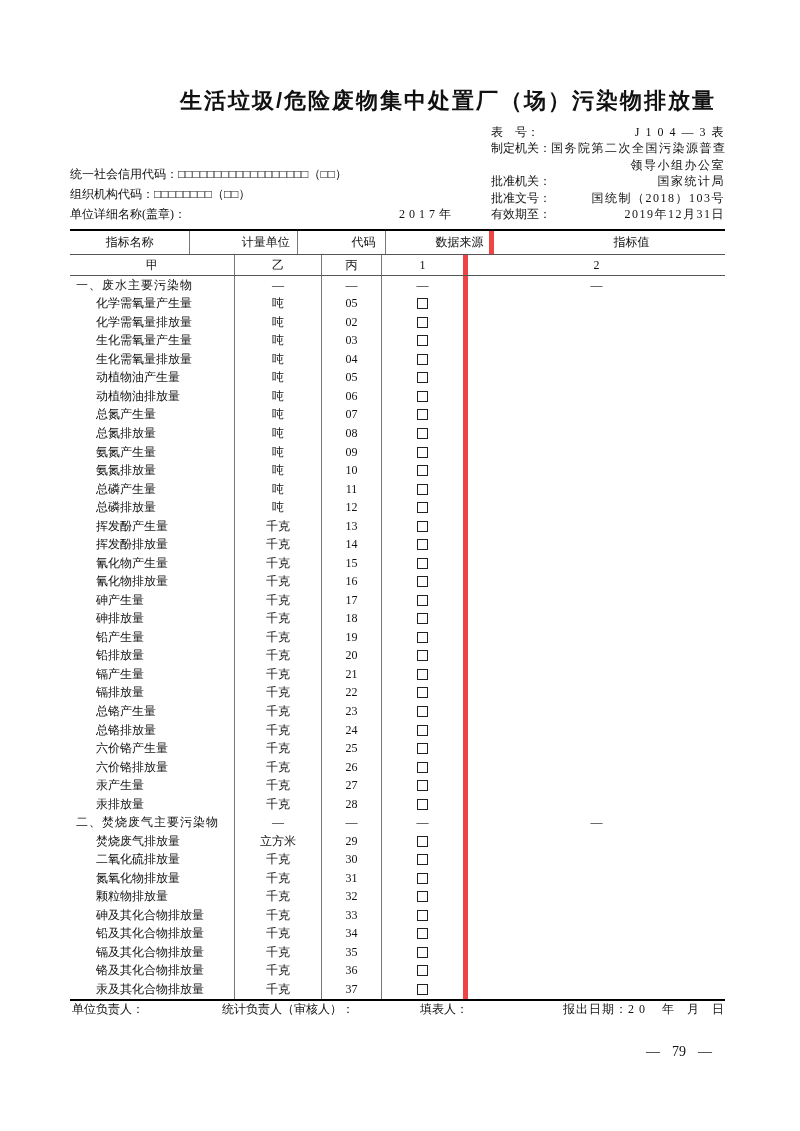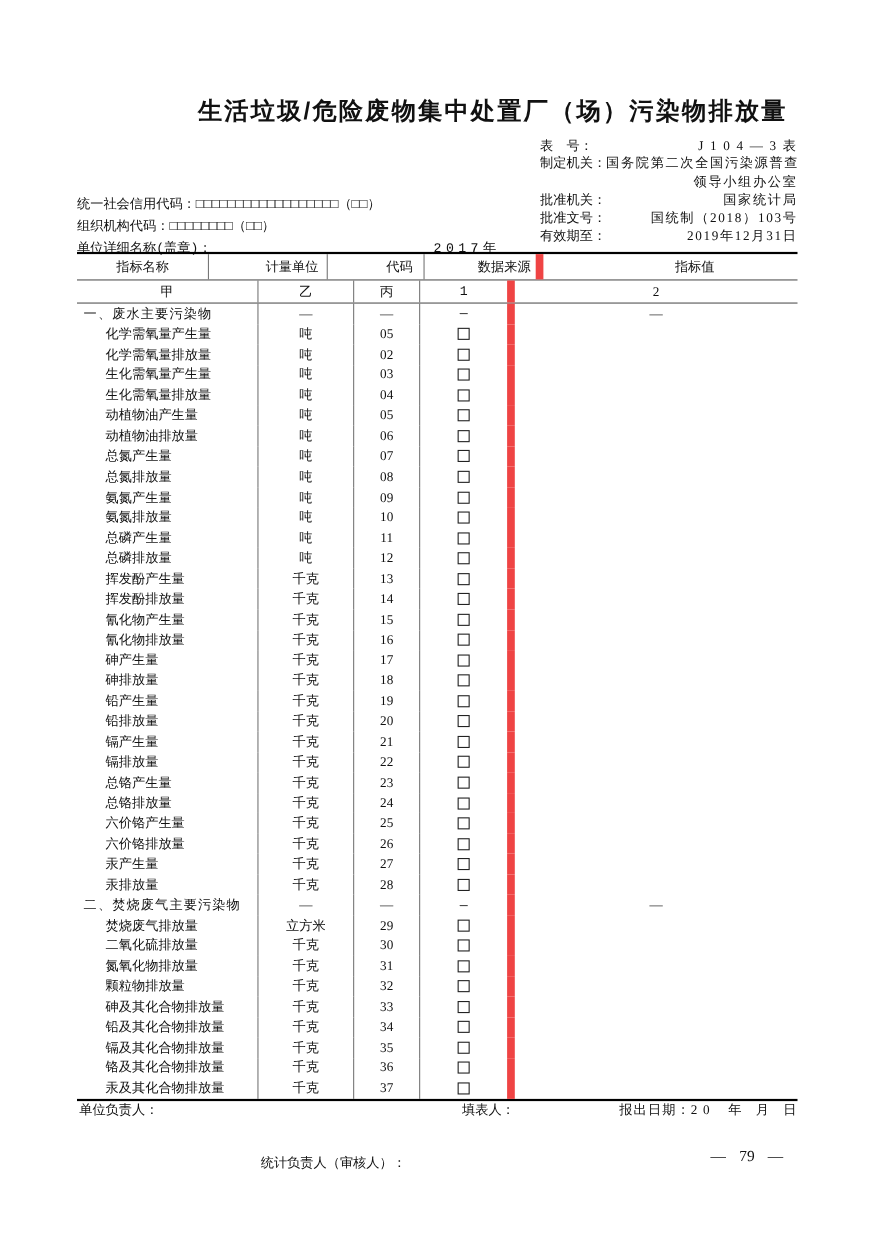--- a/index.html
+++ b/index.html
@@ -7,44 +7,44 @@
         font-family:"Liberation Serif", serif;color:#111;overflow:hidden;}
   .title{position:absolute;top:86px;left:0;width:100%;text-align:center;
          font-size:22px;font-weight:bold;letter-spacing:2px;
          font-family:"Liberation Sans", sans-serif;margin-left:48px;}
   
   .meta-right{position:absolute;left:463px;top:124px;width:262px;font-size:12px;}
   .meta-row{display:flex;justify-content:space-between;height:16.4px;line-height:16.4px;margin-left:28px;}
   .meta-row .lbl{white-space:pre;flex:0 0 auto;}
   .meta-row .val{white-space:pre;flex:1 1 auto;text-align:right;letter-spacing:1.5px;}
   
-  .meta-left{position:absolute;left:70px;top:176px;width:393px;font-size:12px;font-family:Liberation Mono, monospace;}
+  .meta-left{position:absolute;left:70px;top:164px;width:393px;font-size:12px;}
   .meta-line{height:20px;line-height:20px;white-space:pre;}
   .unit-line{display:flex;justify-content:space-between;text-align:center;}
   .unit-line .year{letter-spacing:4px;padding-right:8px;}
   
   .table{position:absolute;left:70px;top:229px;width:655px;
          border-top:2px solid #000;border-bottom:2px solid #000;font-size:12px;}
   .trow,.thead1,.thead2{display:flex;align-items:center;}
   .thead1{height:23px;border-bottom:1px solid #555;gap:44px;}
   .thead2{height:20px;border-bottom:1px solid #555;}
   .trow{height:18.54px;}
   .cell{box-sizing:border-box;height:100%;display:flex;align-items:center;
         justify-content:center;overflow:hidden;}
   .c1{width:165px;border-right:1px solid #777;justify-content:flex-start;padding-left:26px;}
   .c2{width:87px;border-right:1px solid #777;}
   .c3{width:60px;border-right:1px solid #777;}
-  .c4{width:86px;border-right:7px solid #ef4444;font-family:Liberation Mono, monospace;}
+  .c4{width:86px;border-right:5px solid #ef4444;}
   .c5{width:257px;}
   .thead1 .c1,.thead2 .c1{justify-content:center;padding-left:0;}
   .trow.section .c1{padding-left:6px;letter-spacing:1px;text-align:center;}
   .checkbox{width:9px;height:9px;border:1px solid #222;display:inline-block;}
   
   .footer-item{position:absolute;top:1001px;font-size:12px;white-space:pre;}
-  .f1{left:72px;} .f2{left:237px;margin-top:48px;} .f3{left:420px;}
+  .f1{left:72px;} .f2{left:222px;} .f3{left:420px;}
   .f4{right:75px;letter-spacing:1px;}
   .pageno{position:absolute;top:1044px;right:88px;font-size:14px;
           display:flex;gap:12px;align-items:center;}
 </style>
 </head>
 <body>
 
 <div class="page">
 
   <div class="title">生活垃圾/危险废物集中处置厂（场）污染物排放量</div>

